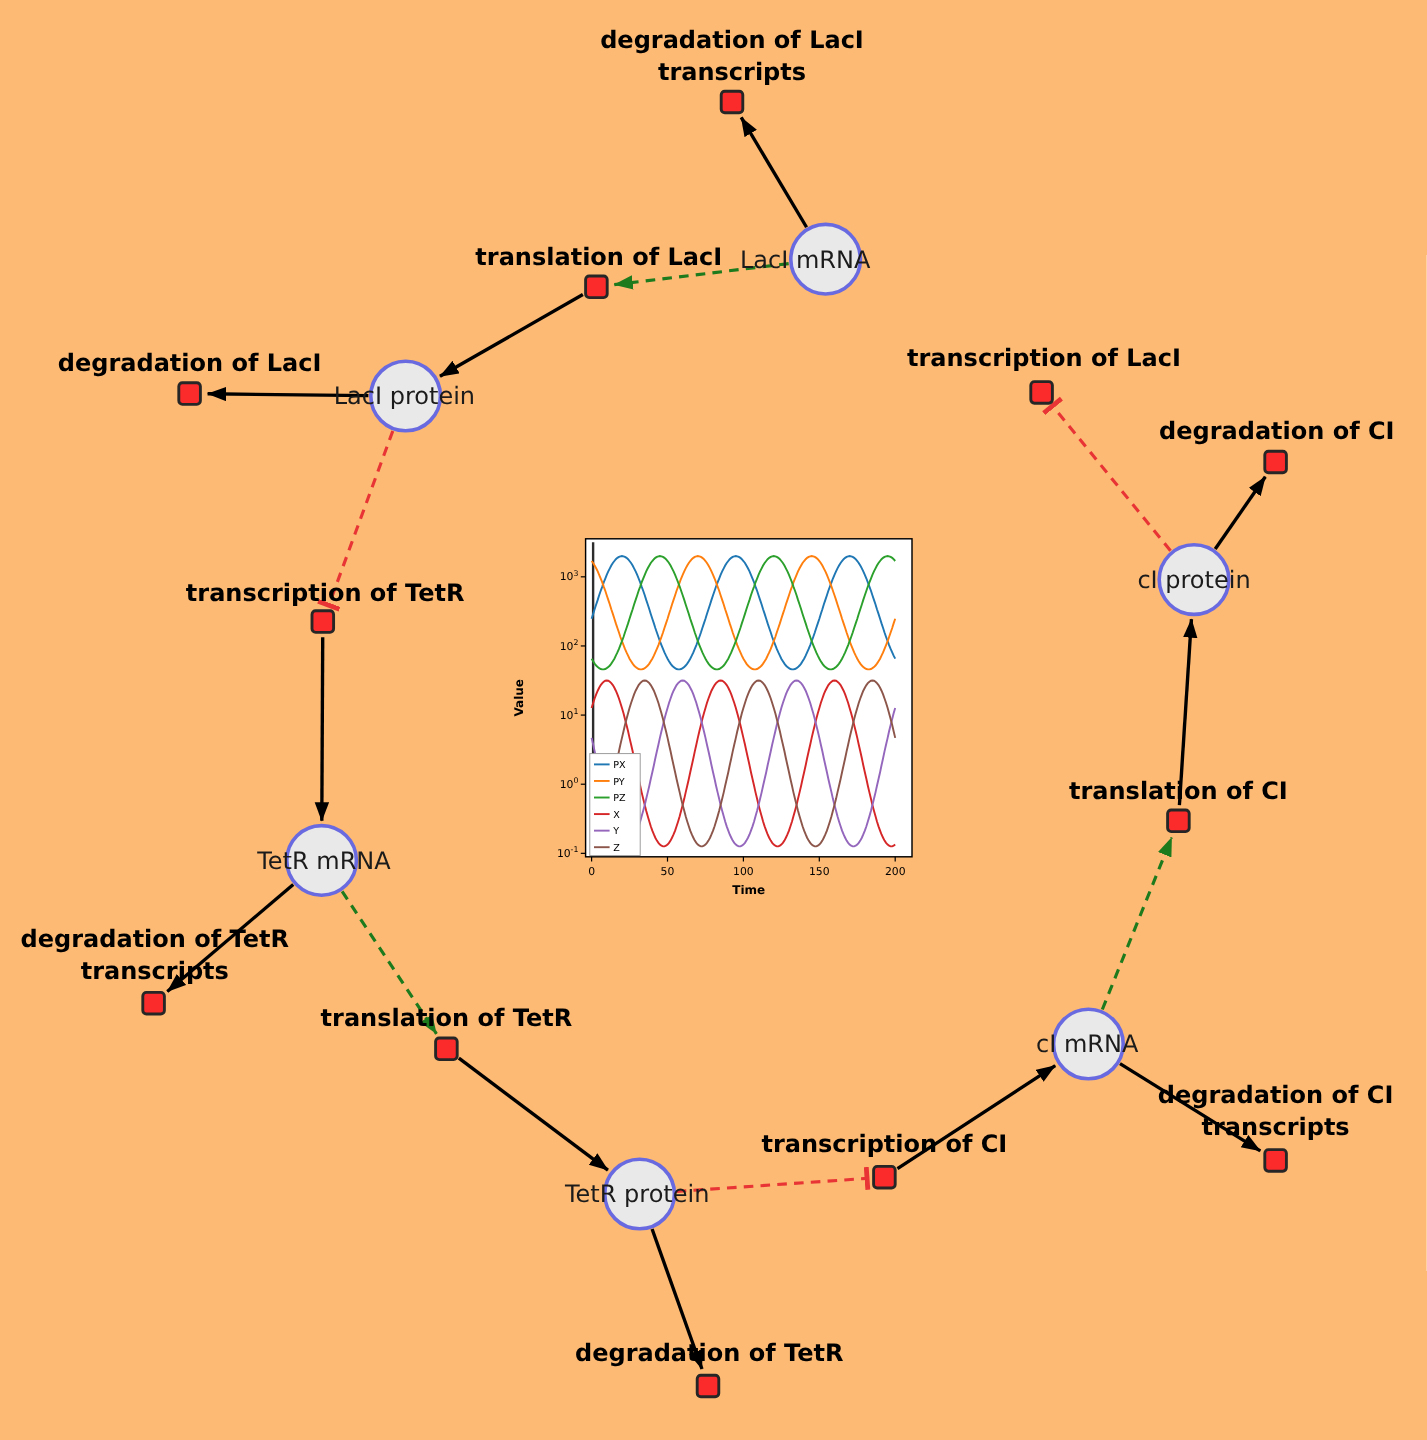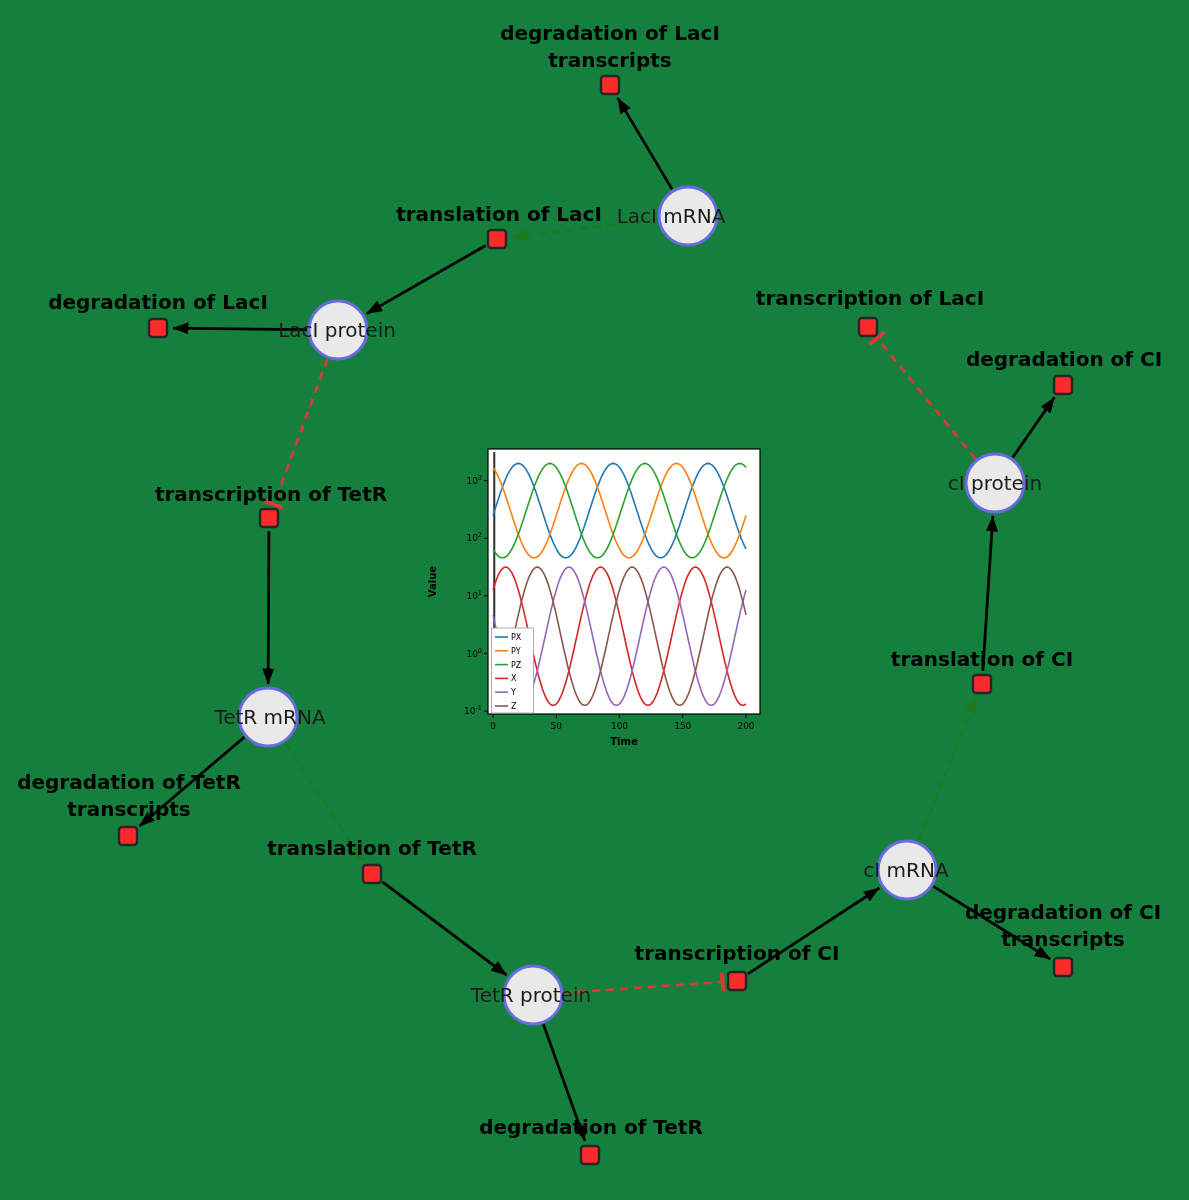--- a/index.html
+++ b/index.html
@@ -1,16 +1,16 @@
 <!DOCTYPE html>
 <html><head>
 <meta charset="utf-8">
 <style>
   html,body{margin:0;padding:0;background:#ffffff;}
-  .canvas{position:relative;width:1189px;height:1200px;background:#15803d;overflow:hidden;}
+  .canvas{position:relative;width:1189px;height:1200px;background:#fdba74;overflow:hidden;}
   svg{display:block;}
   svg text{font-family:"DejaVu Sans","Liberation Sans",sans-serif;}
   .rxn-label{font-weight:bold;font-size:20px;fill:#000000;}
   .sp-label{font-size:20px;fill:#1b1b1b;}
 </style>
 </head>
 <body>
 
 <div class="canvas">
   <svg id="scene" width="1189" height="1200" viewBox="0 0 1189 1200">

